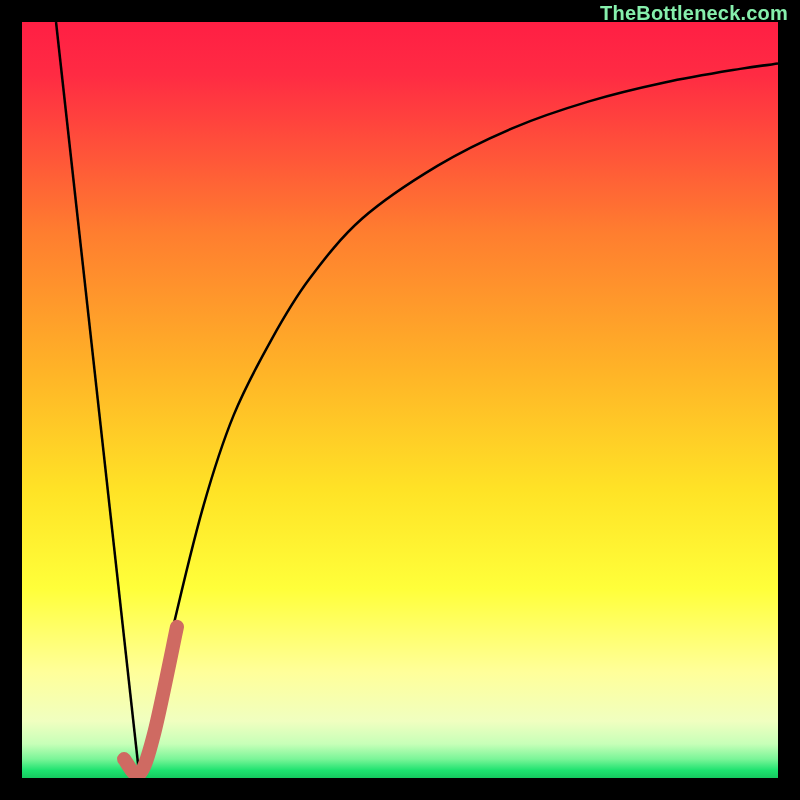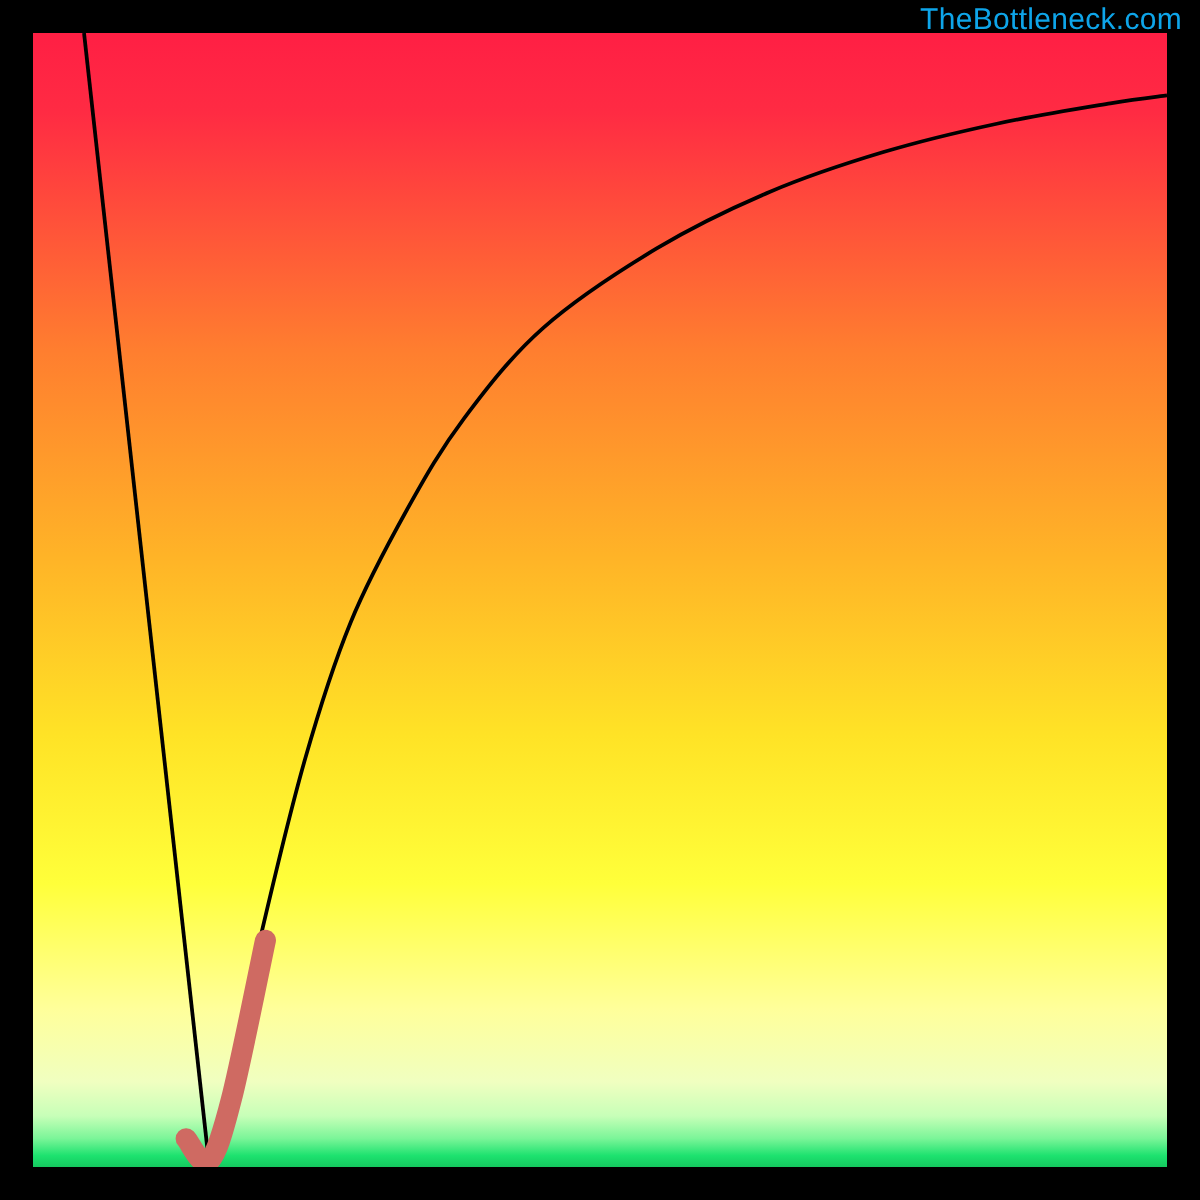--- a/index.html
+++ b/index.html
@@ -1,19 +1,19 @@
 <!DOCTYPE html>
 <html><head>
 <meta charset="utf-8">
 <style>
   * { margin: 0; padding: 0; box-sizing: border-box; }
   body { width: 800px; height: 800px; background: #000; position: relative; font-family: Arial, sans-serif; }
   .frame { position: absolute; top: 0; left: 0; width: 800px; height: 800px; background: #000; }
   .plot-area { position: absolute; top: 22px; left: 22px; width: 756px; height: 756px; overflow: hidden; }
-  .watermark { position: absolute; top: 2px; right: 12px; color: #0ea5e9; font-size: 20px; font-weight: 400; letter-spacing: 0.2px; }
+  .watermark { position: absolute; top: 2px; right: 12px; color: #86efac; font-size: 20px; font-weight: 700; letter-spacing: 0.2px; }
 </style>
 </head>
 <body>
 
 <div class="frame">
   <div class="watermark">TheBottleneck.com</div>
   <div class="plot-area">
     <svg width="756" height="756" viewBox="0 0 756 756">
       <defs>
         <linearGradient id="bg" x1="0" y1="0" x2="0" y2="1">

